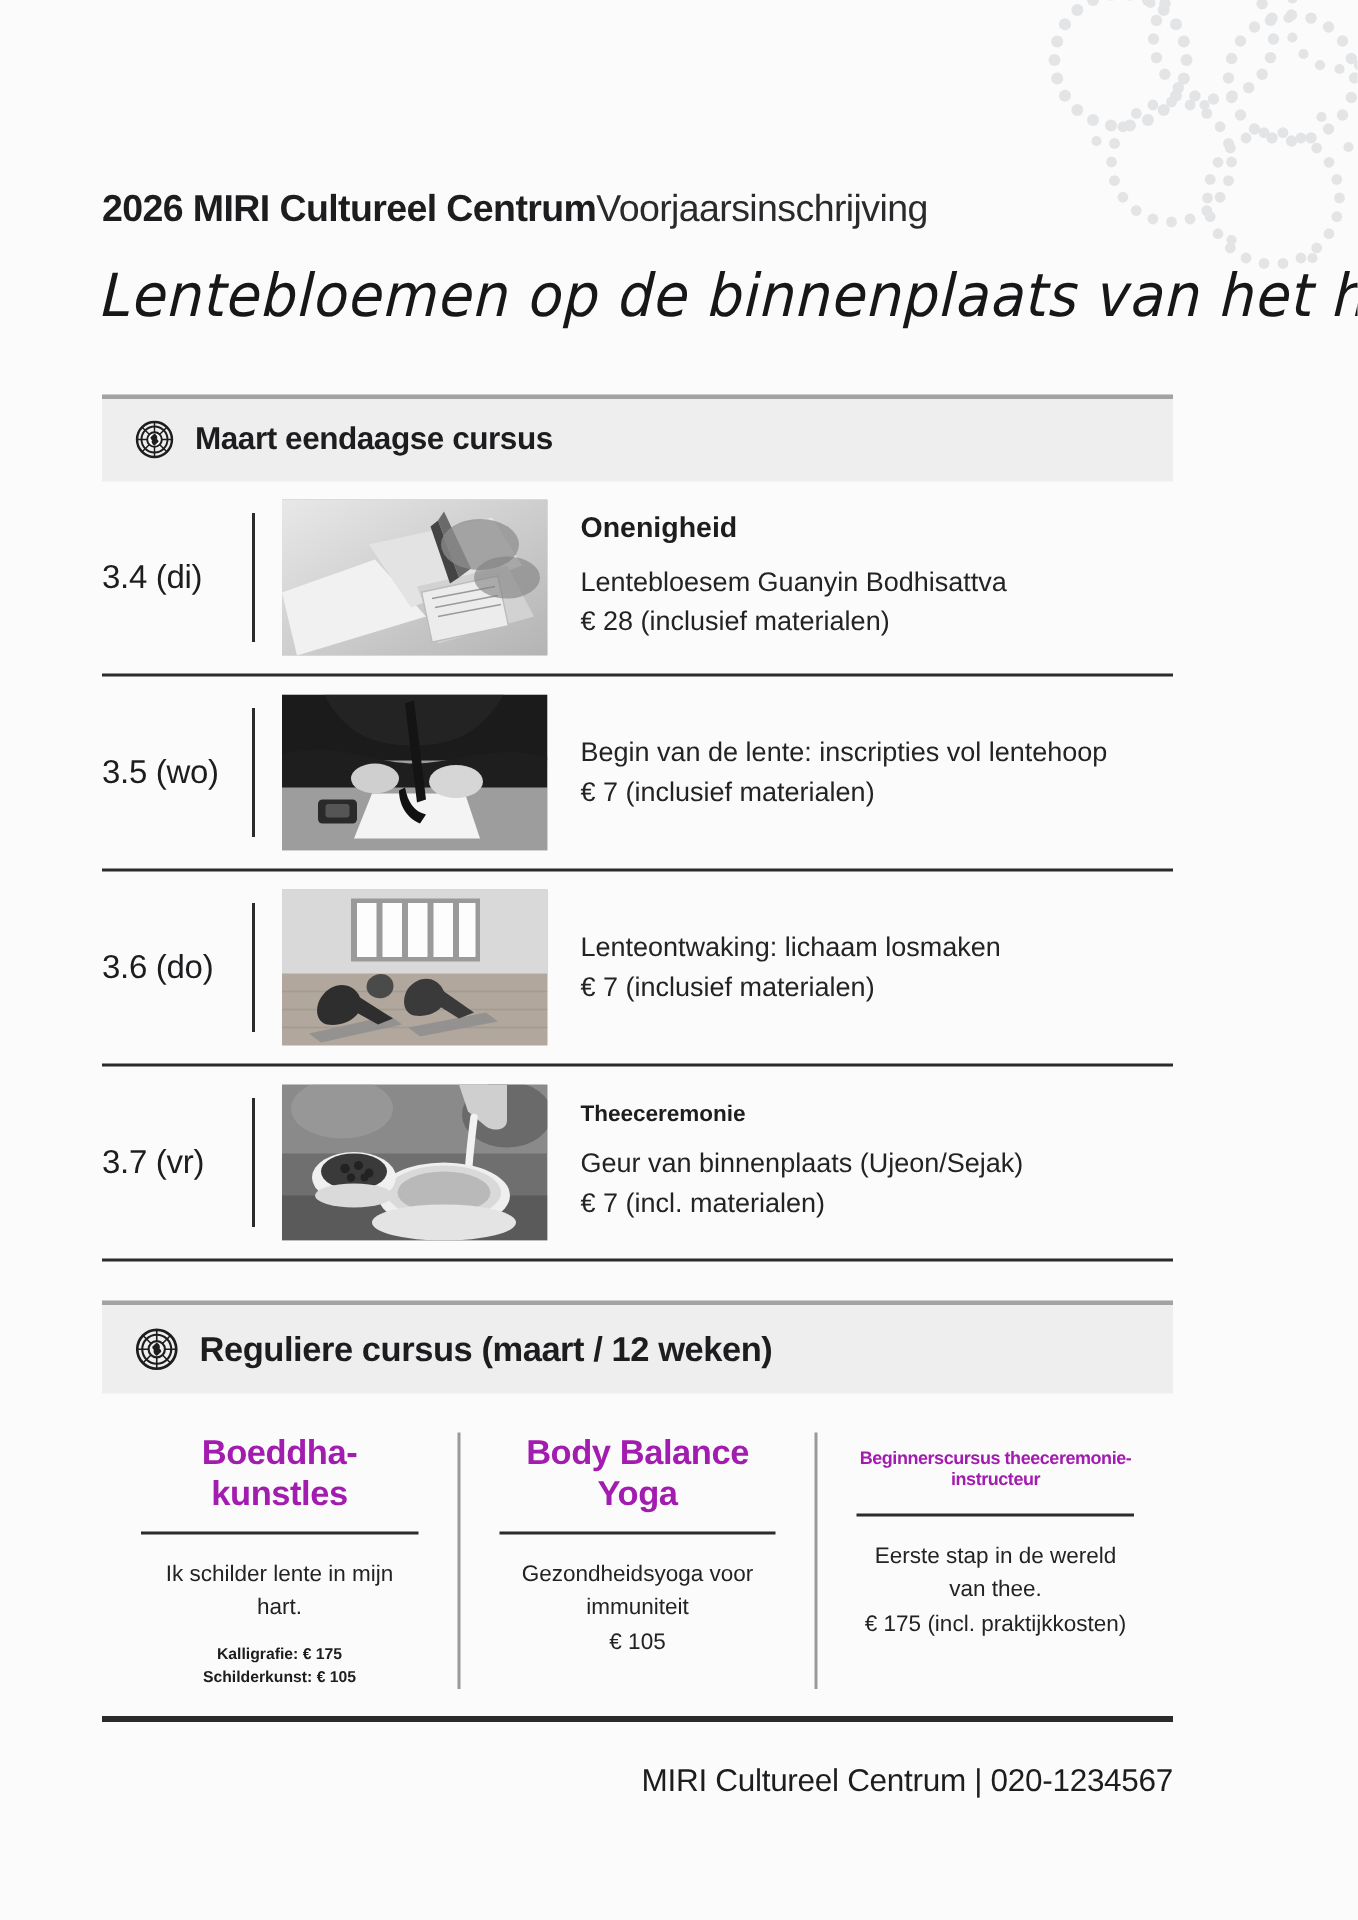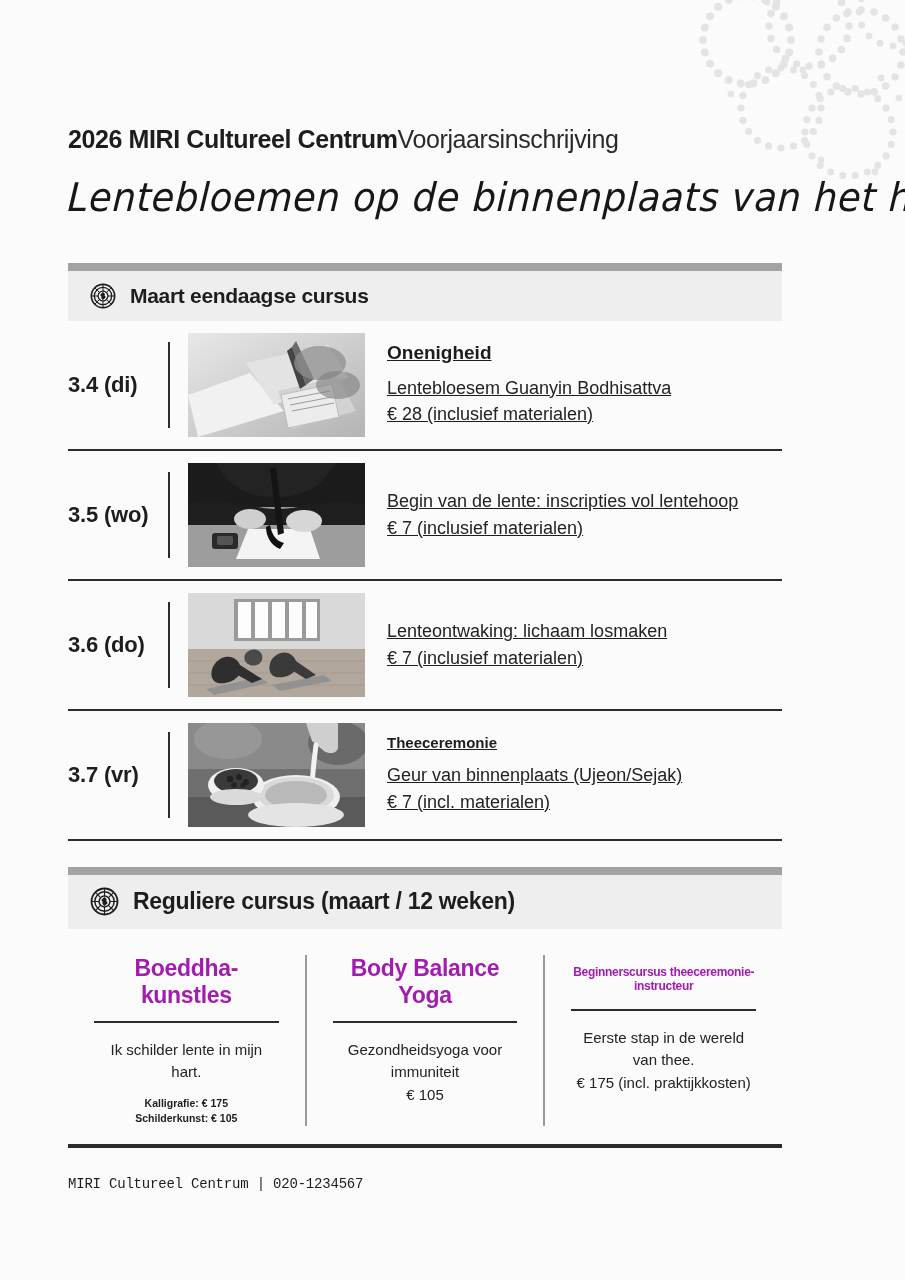--- a/index.html
+++ b/index.html
@@ -64,21 +64,21 @@
     letter-spacing: 0.6px;
     color: #171719;
     transform: skewX(-3deg) scaleY(1.07);
     transform-origin: left center;
     white-space: nowrap;
   }
 
   
   .band {
     margin-top: 44px;
-    border-top: 8px solid #a3a3a3;
+    border-top: 3px solid #a3a3a3;
     background: #eeeeee;
     height: 58px;
     display: flex;
     align-items: center;
     padding-left: 22px;
     box-sizing: border-box;
   }
   .band.band-b {
     margin-top: 0;
     height: 62px;
@@ -116,21 +116,21 @@
     border-bottom: 2px solid #2b2b2d;
     box-sizing: border-box;
   }
   .row:first-child {
     border-top: 0;
   }
   .row-date {
     width: 100px;
     flex: 0 0 100px;
     font-size: 22px;
-    font-weight: 700;
+    font-weight: 400;
     color: #1d1d1f;
     letter-spacing: -0.2px;
   }
   .row-rule {
     width: 2px;
     flex: 0 0 2px;
     height: 86px;
     background: #2b2b2d;
     margin-right: 18px;
   }
@@ -144,21 +144,20 @@
     background: #b9b9b9;
   }
   .row-thumb svg {
     display: block;
     width: 100%;
     height: 100%;
   }
   .row-body {
     flex: 1 1 auto;
     min-width: 0;
-    text-decoration: underline;
   }
   .row-title {
     font-weight: 700;
     font-size: 19px;
     line-height: 1.2;
     margin-bottom: 10px;
     color: #1d1d1f;
   }
   .row-title.size-lg {
     font-size: 23px;
@@ -232,26 +231,25 @@
     line-height: 1.45;
     color: #1d1d1f;
     font-weight: 600;
   }
 
   
   .footer-rule {
     border-top: 4px solid #2b2b2d;
   }
   .footer {
-    text-align: left;
+    text-align: right;
     padding-top: 28px;
-    font-size: 14px;
+    font-size: 21px;
     letter-spacing: -0.2px;
     color: #1d1d1f;
-    font-family: Liberation Mono, monospace;
   }
 </style>
 </head>
 <body>
 
 <svg class="deco" viewBox="0 0 230 230" aria-hidden="true">
   <g id="deco-dots" fill="#e1e3e5">
       <circle cx="106.0" cy="58.0" r="4.00" fill="#e2e4e6"></circle>
       <circle cx="104.2" cy="70.4" r="4.00" fill="#e2e4e6"></circle>
       <circle cx="99.0" cy="81.8" r="4.00" fill="#e2e4e6"></circle>

